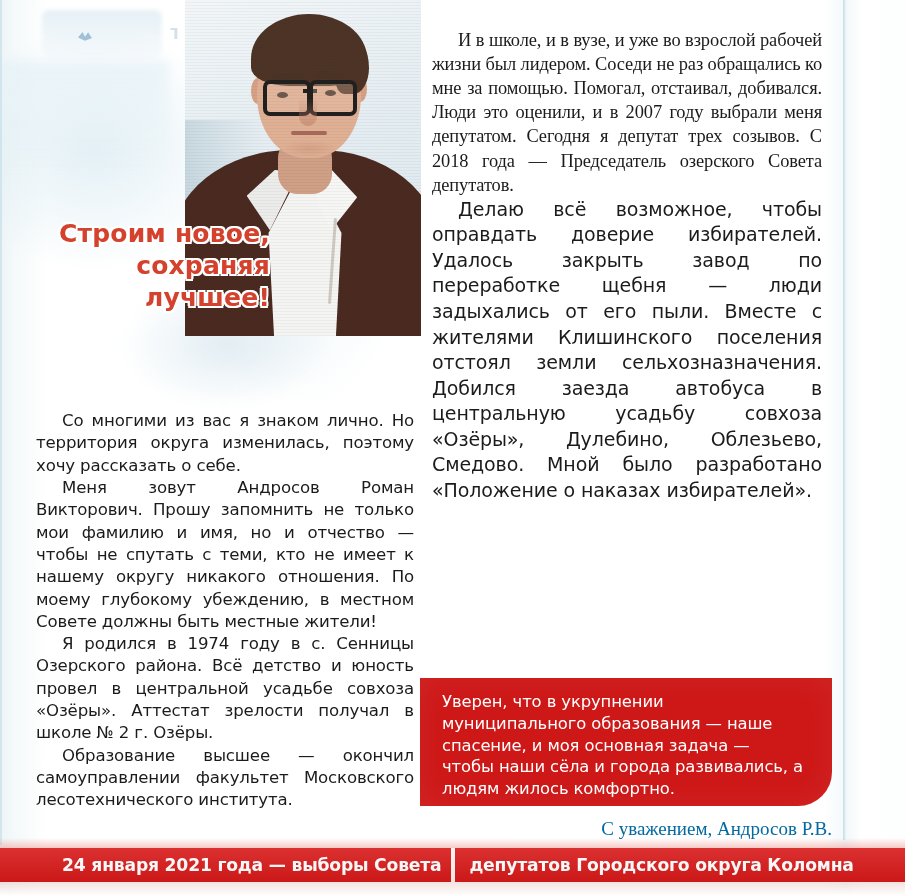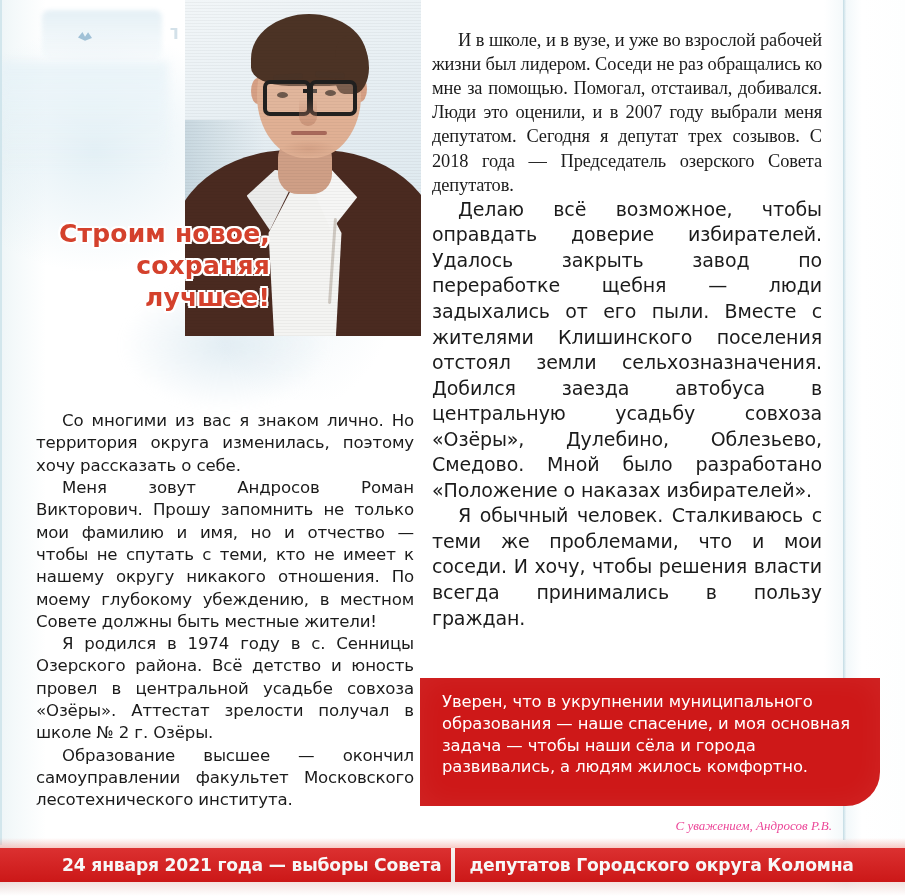--- a/index.html
+++ b/index.html
@@ -269,21 +269,21 @@
   .col-right p.sanspar {
     font-family: "DejaVu Sans", "Liberation Sans", sans-serif;
     font-size: 19px;
     line-height: 1.345;
   }
 
   
   .callout {
     position: absolute;
     left: 420px; top: 678px;
-    width: 460px; height: 128px;
+    width: 412px; height: 128px;
     background: #ce1818;
     border-radius: 0 0 34px 0;
     box-shadow: inset 0 0 32px rgba(255,255,255,.06);
   }
   .callout-text {
     position: absolute;
     left: 22px; top: 13px; right: 28px;
     color: #ffffff;
     font-family: "DejaVu Sans", "Liberation Sans", sans-serif;
     font-size: 16.4px;
@@ -291,23 +291,22 @@
     text-align: left;
     letter-spacing: -0.1px;
   }
 
   
   .signature {
     position: absolute;
     left: 420px; top: 818px; width: 412px;
     text-align: right;
     font-family: "Liberation Serif", "DejaVu Serif", serif;
-    font-style: italic;
-    font-size: 13px;
-    color: #ec4899;
+    font-size: 19px;
+    color: #0369a1;
     padding-right: 6px;
   }
 
   
   .footer {
     position: absolute;
     left: 0; top: 848px;
     width: 905px; height: 34px;
     background: #d81919;
     display: flex;
@@ -404,21 +403,20 @@
   <div class="col col-left">
     <p>Со многими из вас я знаком лично. Но территория округа изменилась, поэтому хочу рассказать о себе.</p>
     <p>Меня зовут Андросов Роман Викторович. Прошу запомнить не только мои фамилию и имя, но и отчество — чтобы не спутать с теми, кто не имеет к нашему округу никакого отношения. По моему глубокому убеждению, в местном Совете должны быть местные жители!</p>
     <p>Я родился в 1974 году в с. Сенницы Озерского района. Всё детство и юность провел в центральной усадьбе совхоза «Озёры». Аттестат зрелости получал в школе № 2 г. Озёры.</p>
     <p>Образование высшее — окончил самоуправлении факультет Московского лесотехнического института.</p>
   </div>
 
   <div class="col col-right">
     <p class="serifpar">И в школе, и в вузе, и уже во взрослой рабочей жизни был лидером. Соседи не раз обращались ко мне за помощью. Помогал, отстаивал, добивался. Люди это оценили, и в 2007 году выбрали меня депутатом. Сегодня я депутат трех созывов. С 2018 года — Председатель озерского Совета депутатов.</p>
     <p class="sanspar">Делаю всё возможное, чтобы оправдать доверие избирателей. Удалось закрыть завод по переработке щебня — люди задыхались от его пыли. Вместе с жителями Клишинского поселения отстоял земли сельхозназначения. Добился заезда автобуса в центральную усадьбу совхоза «Озёры», Дулебино, Облезьево, Смедово. Мной было разработано «Положение о наказах избирателей».</p>
-    <p class="sanspar">Я обычный человек. Сталкиваюсь с теми же проблемами, что и  мои соседи. И хочу, чтобы решения власти всегда принимались в пользу граждан.</p>
   </div>
 
   <div class="callout">
     <div class="callout-text">Уверен, что в укрупнении муниципального образования — наше спасение, и моя основная задача — чтобы наши сёла и города развивались, а людям жилось комфортно.</div>
   </div>
 
   <div class="signature">С уважением, Андросов Р.В.</div>
 
   <div class="footer-glow"></div>
   <div class="footer">

